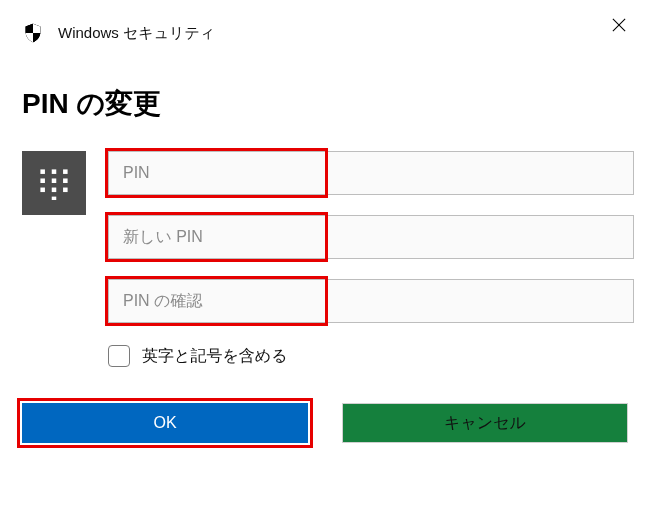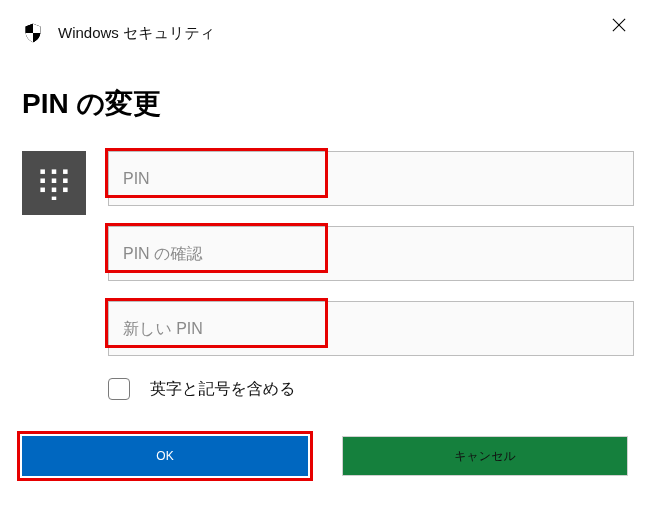--- a/index.html
+++ b/index.html
@@ -64,21 +64,21 @@
     flex: 1;
     display: flex;
     flex-direction: column;
     gap: 20px;
   }
   .input-wrapper {
     position: relative;
   }
   .pin-input {
     width: 100%;
-    height: 55px;
+    height: 44px;
     border: 1px solid #bdbdbd;
     padding: 0 14px;
     font-size: 16px;
     outline: none;
     background: #fafafa;
     color: #000;
     font-family: inherit;
   }
   .pin-input::placeholder { color: #8a8a8a; }
   .highlight label.overlay, .highlight-box {
@@ -88,21 +88,21 @@
   }
   .input-highlight {
     top: -3px;
     left: -3px;
     width: 223px;
     height: 50px;
   }
   .checkbox-row {
     display: flex;
     align-items: center;
-    gap: 20px;
+    gap: 12px;
     margin-top: 2px;
   }
   .cb {
     width: 22px;
     height: 22px;
     border: 1.5px solid #7a7a7a;
     border-radius: 4px;
     cursor: pointer;
   }
   .cb-label {
@@ -113,21 +113,21 @@
     display: flex;
     gap: 34px;
     margin-top: 36px;
   }
   .btn-wrap {
     position: relative;
   }
   .btn {
     width: 286px;
     height: 40px;
-    font-size: 12px;
+    font-size: 16px;
     border: none;
     cursor: pointer;
     font-family: inherit;
   }
   .btn-primary {
     background: #0067c0;
     color: #fff;
   }
   .btn-secondary {
     background: #15803d;
@@ -188,25 +188,25 @@
         </g>
       </svg>
     </div>
 
     <div class="fields">
       <div class="input-wrapper">
         <input type="password" class="pin-input" placeholder="PIN" style="">
         <div class="highlight-box input-highlight"></div>
       </div>
       <div class="input-wrapper">
+        <input type="password" class="pin-input" placeholder="新しい PIN" style="">
+        <div class="highlight-box input-highlight"></div>
+      </div>
+      <div class="input-wrapper">
         <input type="password" class="pin-input" placeholder="PIN の確認" style="">
-        <div class="highlight-box input-highlight"></div>
-      </div>
-      <div class="input-wrapper">
-        <input type="password" class="pin-input" placeholder="新しい PIN" style="">
         <div class="highlight-box input-highlight"></div>
       </div>
       <div class="checkbox-row">
         <div class="cb"></div>
         <span class="cb-label">英字と記号を含める</span>
       </div>
     </div>
   </div>
 
   <div class="button-row">

